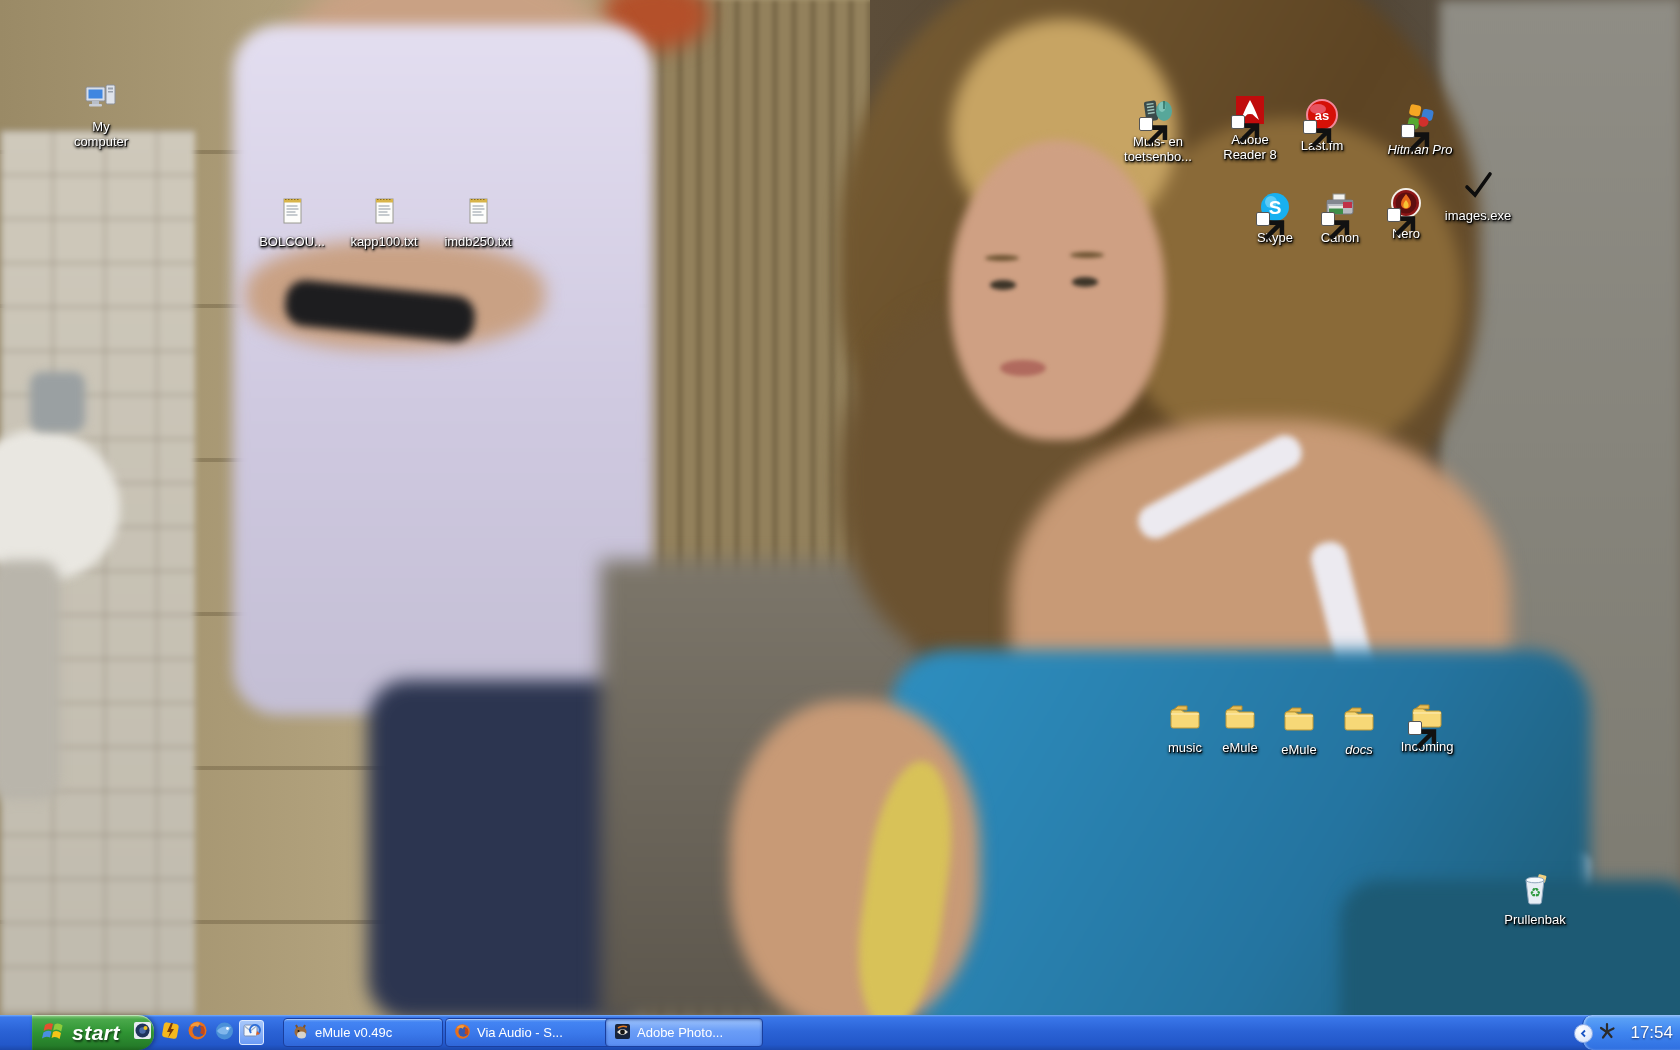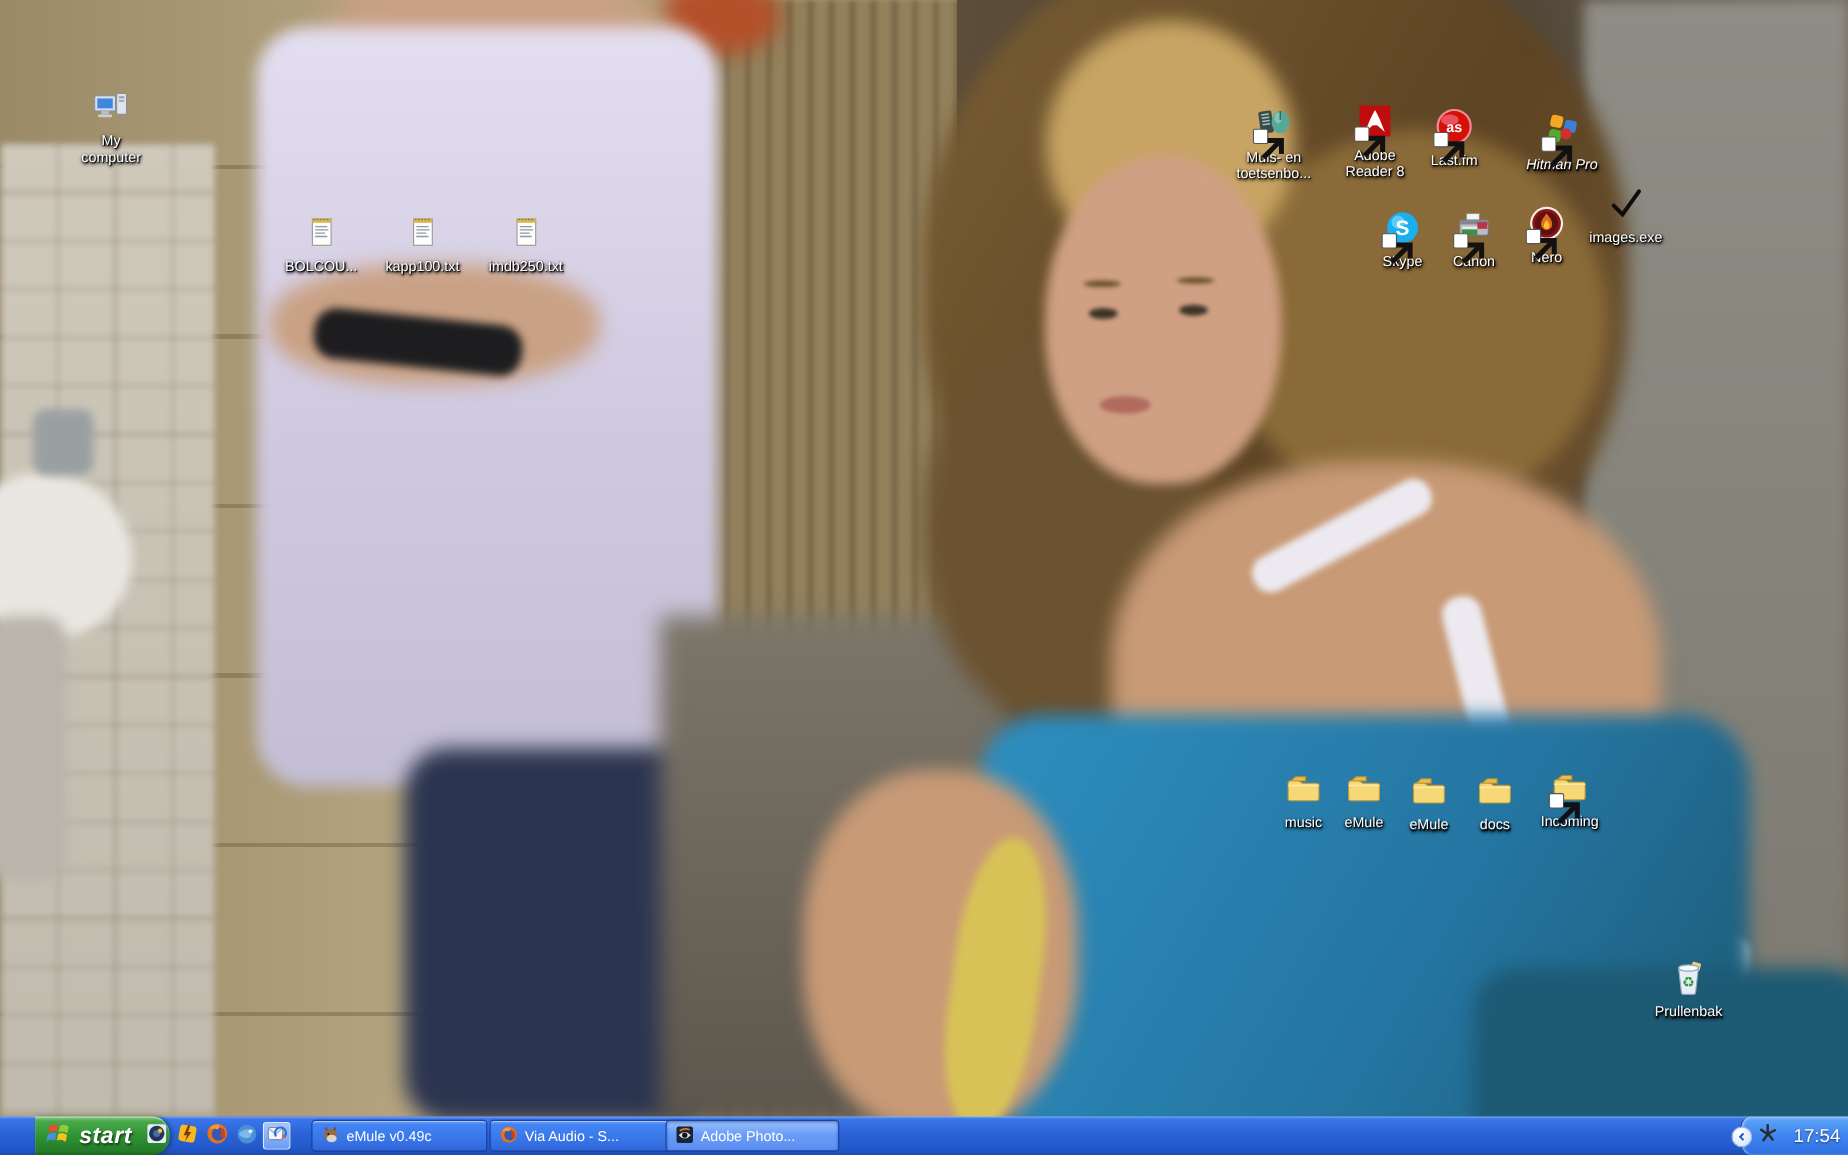--- a/index.html
+++ b/index.html
@@ -332,21 +332,21 @@
   <div class="dicon" style="left:1299px;top:702px;">
     <span class="ico">
       <svg viewBox="0 0 34 34">
           <path d="M4 11 l6-5 h9 v4 h-15z" fill="#e8bc55" stroke="#b08a2e"></path>
           <path d="M3 12 q0-2 2-2 h8 l3 2 h13 q2 0 2 2 v12 q0 2-2 2 H5 q-2 0-2-2z" fill="#f7d877" stroke="#c09a38"></path>
           <path d="M3 14 h28" stroke="#fbe9a8" stroke-width="1.4"></path>
         </svg>
     </span><br>
     <span class="lbl">eMule</span>
   </div>
-  <div class="dicon" style="left:1359px;top:702px;">
+  <div class="dicon" style="left:1359px;top:702px;font-style:italic;">
     <span class="ico">
       <svg viewBox="0 0 34 34">
           <path d="M4 11 l6-5 h9 v4 h-15z" fill="#e8bc55" stroke="#b08a2e"></path>
           <path d="M3 12 q0-2 2-2 h8 l3 2 h13 q2 0 2 2 v12 q0 2-2 2 H5 q-2 0-2-2z" fill="#f7d877" stroke="#c09a38"></path>
           <path d="M3 14 h28" stroke="#fbe9a8" stroke-width="1.4"></path>
         </svg>
     </span><br>
     <span class="lbl">docs</span>
   </div>
   <div class="dicon" style="left:1427px;top:699px;">

